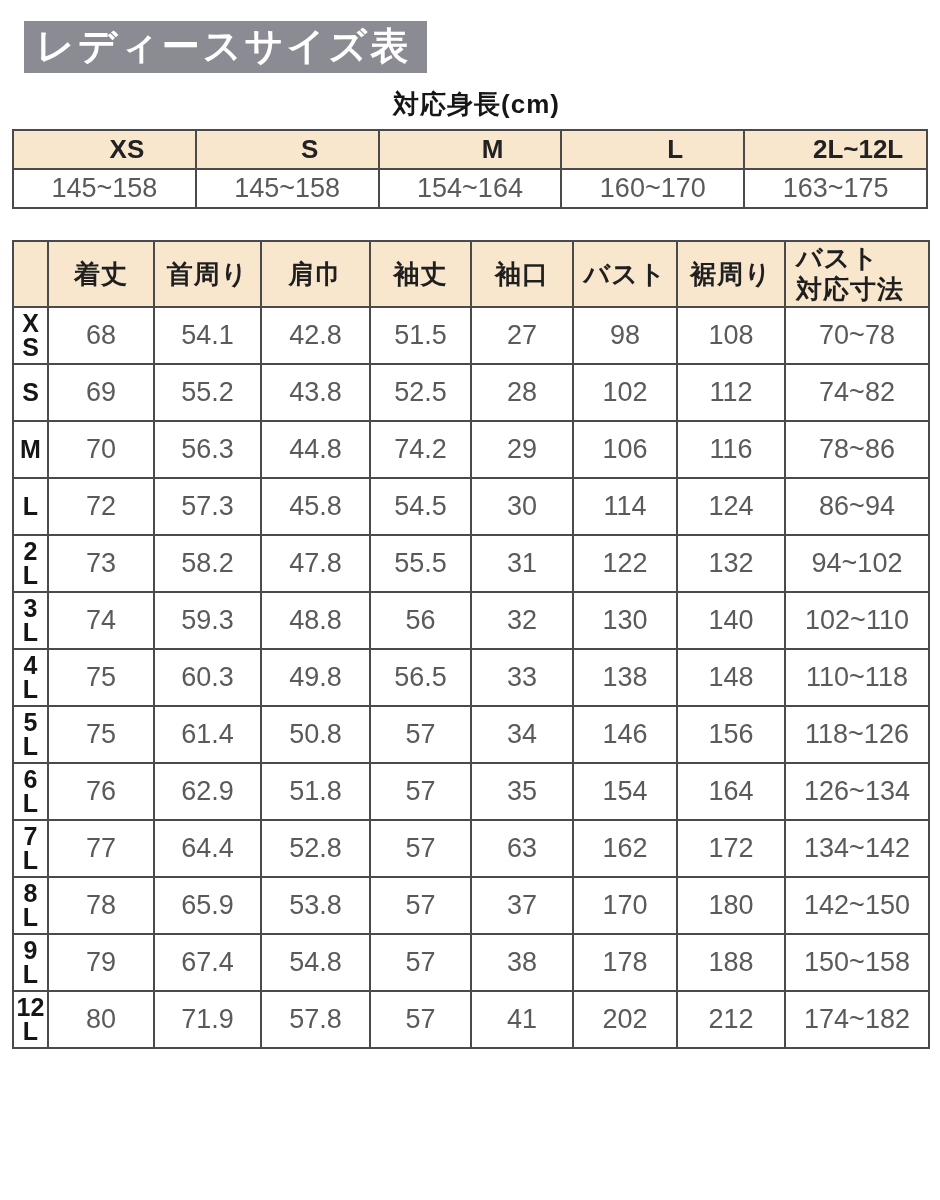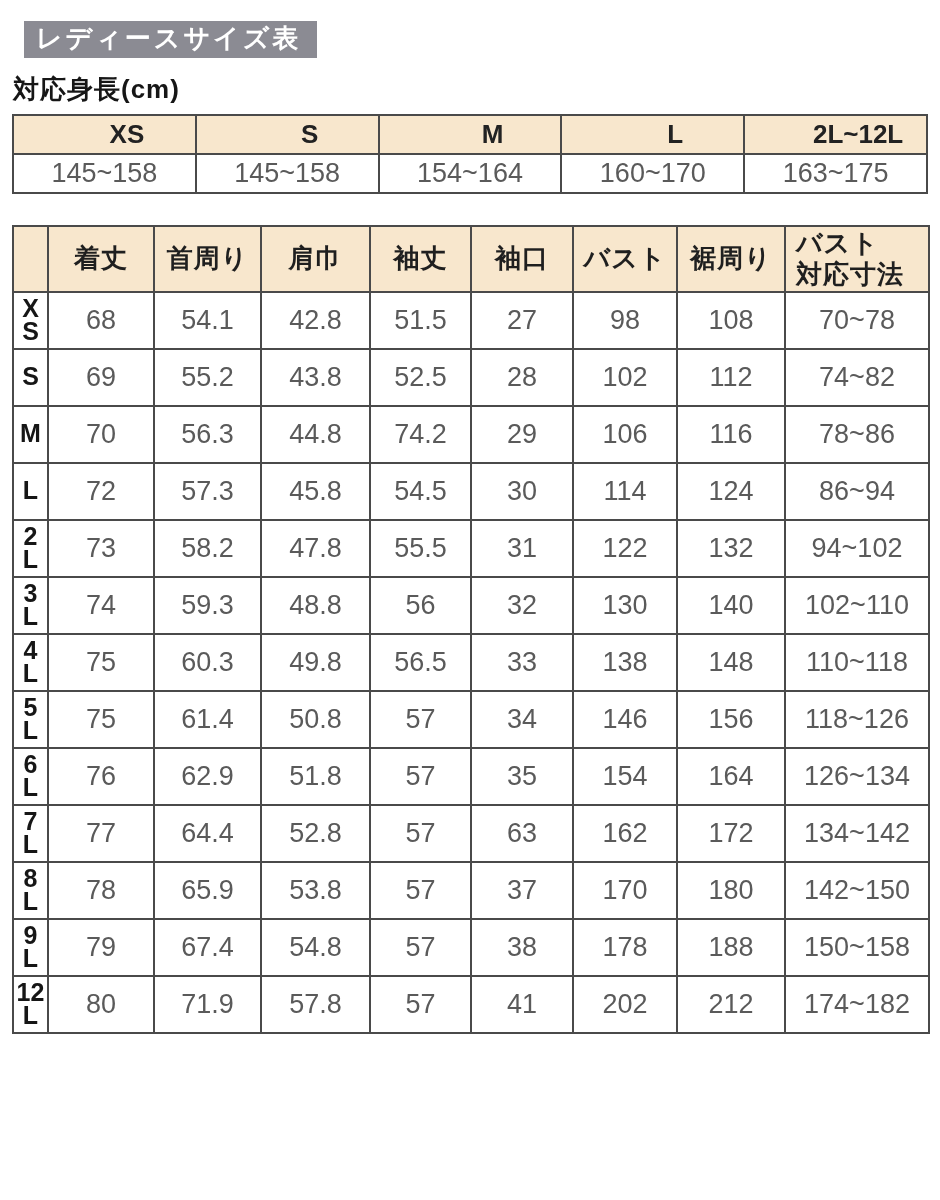--- a/index.html
+++ b/index.html
@@ -9,32 +9,33 @@
     height: 1200px;
     overflow: hidden;
     font-family: "Liberation Sans", "DejaVu Sans", sans-serif;
     position: relative;
   }
   .title-bar {
     display: inline-block;
     margin: 21px 0 0 24px;
     background: #8b8b93;
     color: #ffffff;
-    font-size: 26px;
+    font-size: 38px;
     font-weight: bold;
     letter-spacing: 3px;
     line-height: 1.3;
     padding: 1px 16px 2px 12px;
   }
   .subtitle {
     margin: 14px 0 7px 13px;
     font-size: 26px;
     font-weight: bold;
     color: #161616;
     letter-spacing: 1px;
+    text-align: center;
   }
   table {
     border-collapse: collapse;
     table-layout: fixed;
     margin-left: 12px;
     width: 916px;
   }
   th, td { border: 2px solid #4a4a4a; }
   
   .height-table th {

